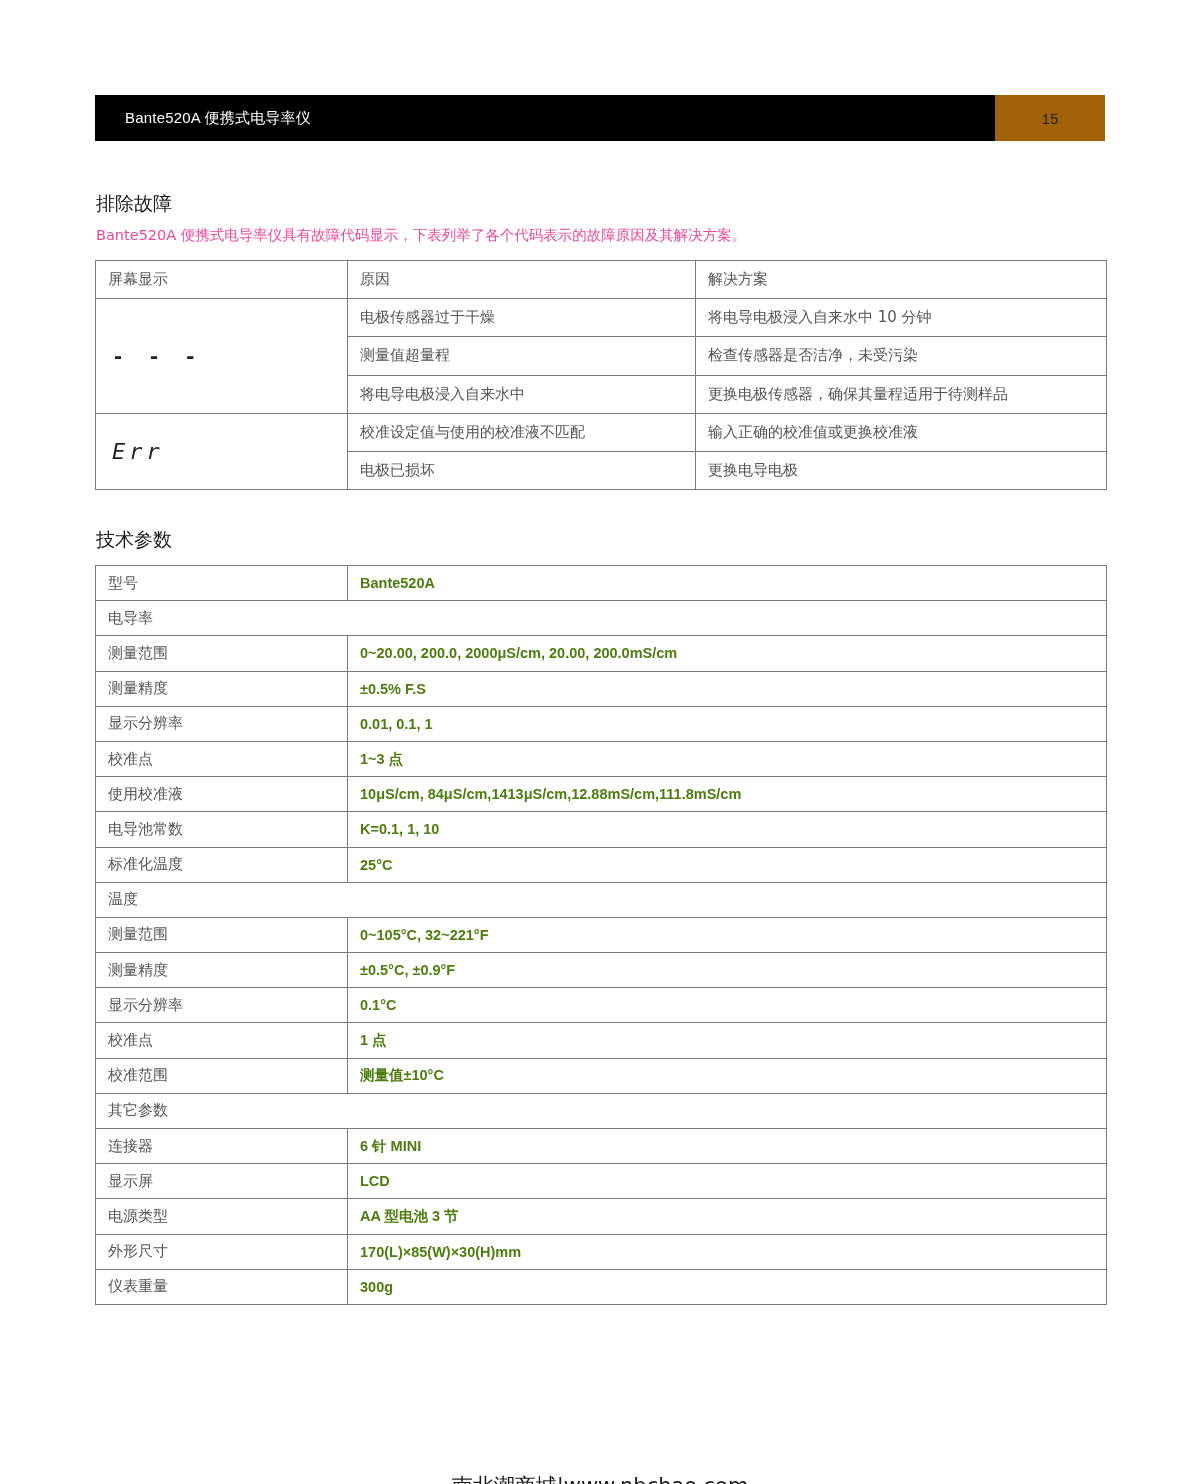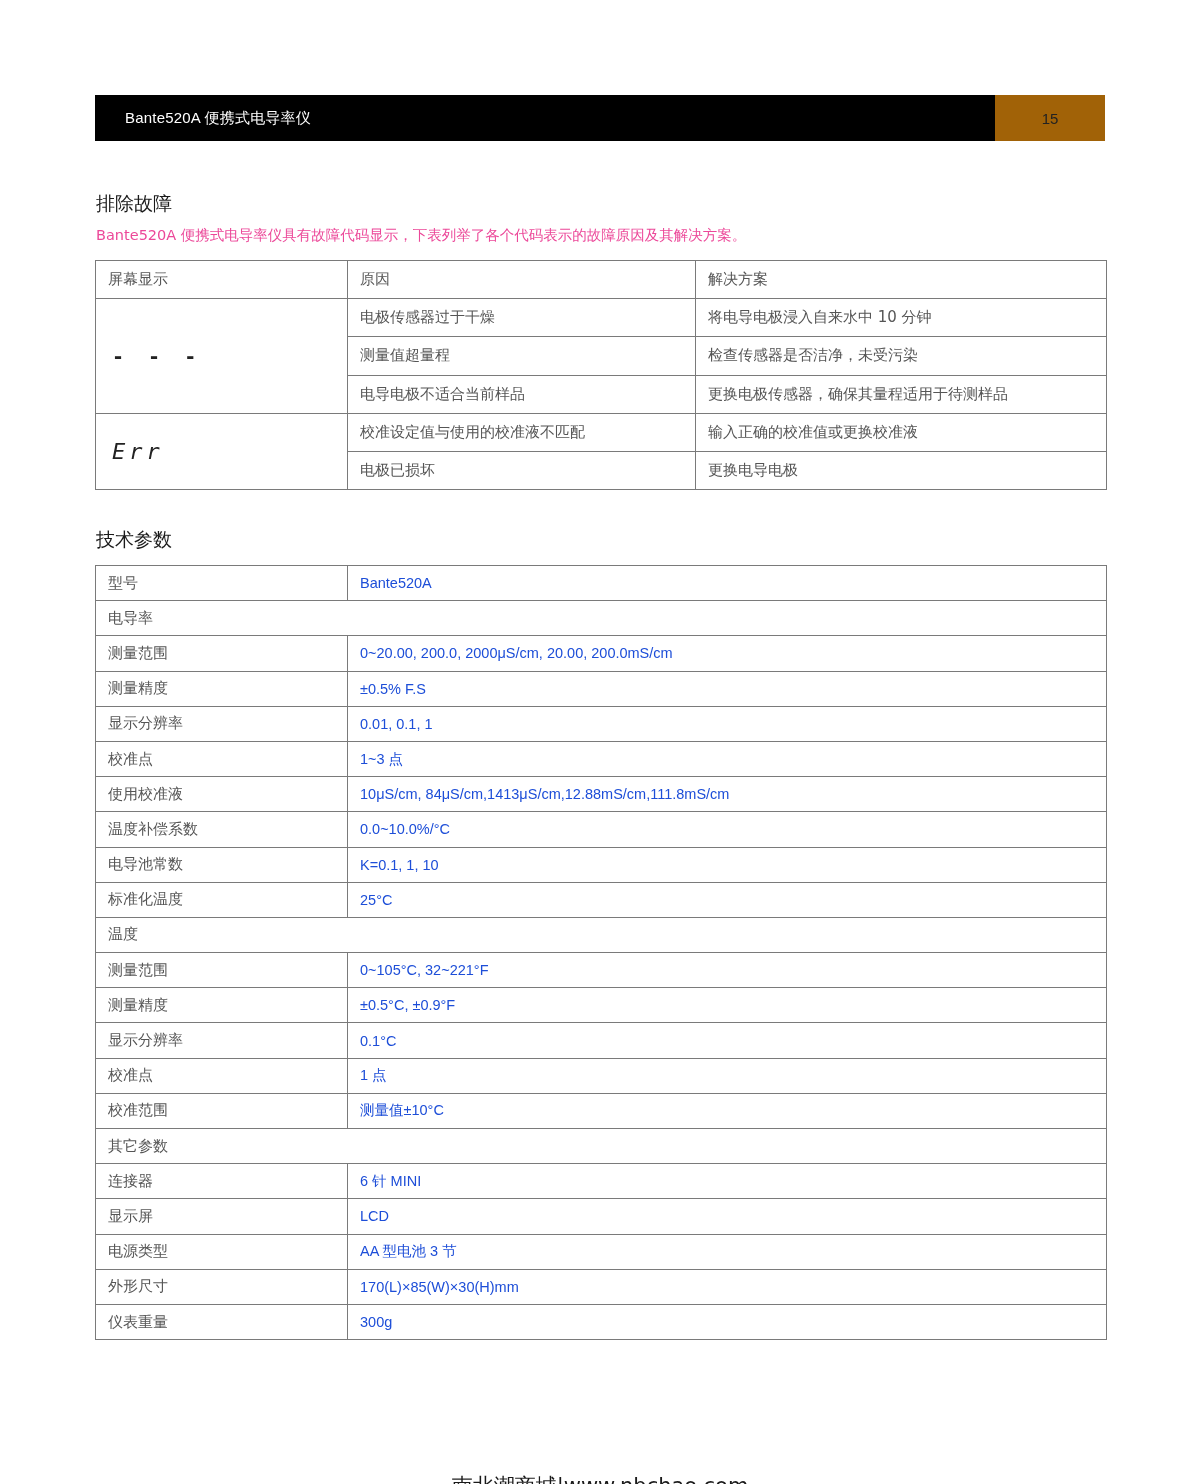--- a/index.html
+++ b/index.html
@@ -49,21 +49,21 @@
     vertical-align: middle;
     font-family: "DejaVu Sans Mono", "Liberation Mono", monospace;
     font-size: 22px; color: #222; padding-left: 16px;
   }
   #trouble td.code.dash { font-weight: bold; letter-spacing: 6px; font-size: 20px; }
   #trouble td.code.err { font-style: italic; letter-spacing: 4px; }
   #specs { top: 565px; }
   #specs td { height: 34.2px; }
   #specs td.val {
     font-family: "Liberation Sans", "DejaVu Sans", sans-serif;
-    font-size: 14.5px; color: #1d4ed8;
+    font-size: 14.5px; color: #4d7c0f; font-weight: bold;
   }
   .footer {
     position: absolute; left: 0; width: 1200px; top: 1472px;
     text-align: center; font-size: 21px; color: #1a1a1a;
   }
 </style>
 </head>
 <body>
 
 <div class="header">
@@ -89,21 +89,21 @@
   <tr>
     <td rowspan="3" class="code dash">- - -</td>
     <td>电极传感器过于干燥</td>
     <td>将电导电极浸入自来水中 10 分钟</td>
   </tr>
   <tr>
     <td>测量值超量程</td>
     <td>检查传感器是否洁净，未受污染</td>
   </tr>
   <tr>
-    <td>电导电极不适合当前样品</td>
+    <td>将电导电极浸入自来水中</td>
     <td>更换电极传感器，确保其量程适用于待测样品</td>
   </tr>
   <tr>
     <td rowspan="2" class="code err">Err</td>
     <td>校准设定值与使用的校准液不匹配</td>
     <td>输入正确的校准值或更换校准液</td>
   </tr>
   <tr>
     <td>电极已损坏</td>
     <td>更换电导电极</td>
@@ -140,24 +140,20 @@
       </tr>
   <tr>
         <td>校准点</td>
         <td class="val">1~3 点</td>
       </tr>
   <tr>
         <td>使用校准液</td>
         <td class="val">10μS/cm, 84μS/cm,1413μS/cm,12.88mS/cm,111.8mS/cm</td>
       </tr>
   <tr>
-        <td>温度补偿系数</td>
-        <td class="val">0.0~10.0%/°C</td>
-      </tr>
-  <tr>
         <td>电导池常数</td>
         <td class="val">K=0.1, 1, 10</td>
       </tr>
   <tr>
         <td>标准化温度</td>
         <td class="val">25°C</td>
       </tr>
   <tr>
     <td colspan="2">温度</td>
   </tr>

